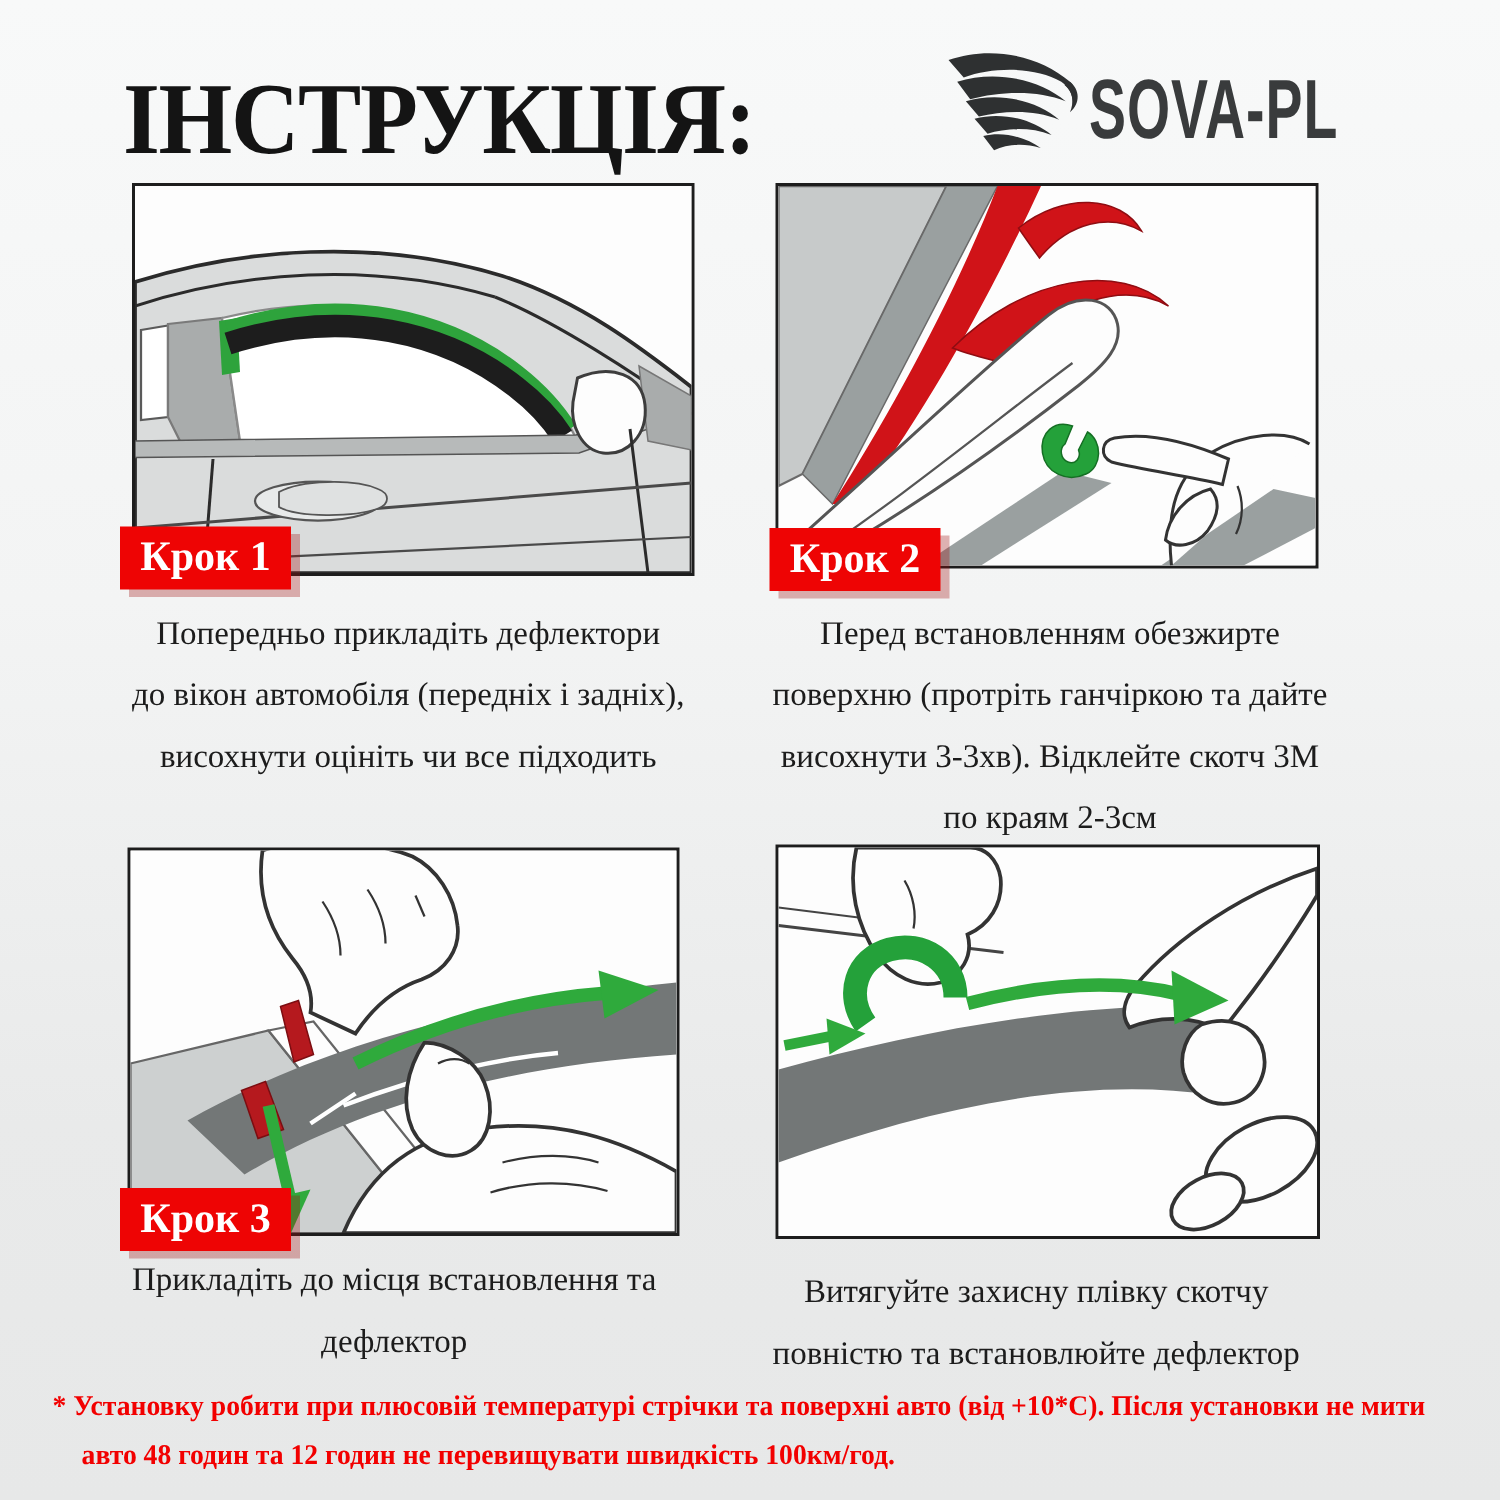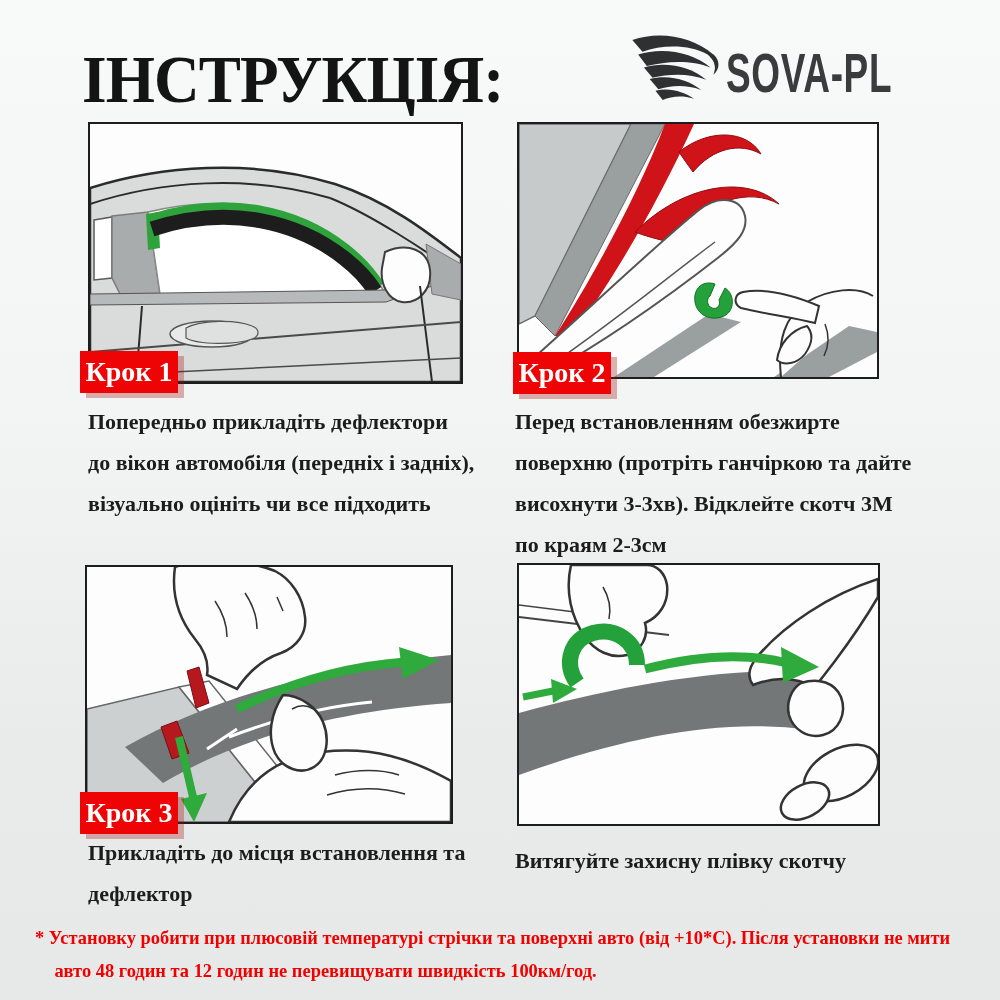--- a/index.html
+++ b/index.html
@@ -15,26 +15,26 @@
   .logo{position:absolute;left:628px;top:26px;width:270px;height:86px;text-align:center;}
   .logo svg{position:absolute;left:0;top:2px;width:94px;height:82px;}
   .logo-text{
     position:absolute;left:98px;top:14px;font-family:"Liberation Sans",sans-serif;
     font-weight:700;font-size:56px;color:#393b3c;transform:scaleX(0.66);
     transform-origin:left top;white-space:nowrap;letter-spacing:1px;
   }
   .panel{position:absolute;background:#fdfdfd;border:2px solid #1d1d1d;box-sizing:border-box;}
   .panel svg{display:block;width:100%;height:100%;}
   .badge{
-    position:absolute;width:98px;height:42px;background:#ee0404;color:#ffffff;
+    position:absolute;width:114px;height:42px;background:#ee0404;color:#ffffff;
     display:flex;align-items:center;justify-content:center;
     font-size:28px;font-weight:700;white-space:nowrap;
     box-shadow:6px 5px 0 rgba(160,18,18,0.32);
   }
-  .step-text{position:absolute;font-size:22px;font-weight:700;color:#1c1c1c;line-height:41px;}
+  .step-text{position:absolute;font-size:22px;font-weight:400;color:#1c1c1c;line-height:41px;text-align:center;}
   .step-text div{white-space:nowrap;}
   .footnote{
     position:absolute;left:35px;top:921px;width:950px;color:#f20000;
     font-size:19px;font-weight:700;line-height:33px;transform:scaleX(0.97);
     transform-origin:left top;
   }
   .footnote div{white-space:nowrap;}
   .fn-line2{padding-left:20px;}
 </style>
 </head>
@@ -155,34 +155,35 @@
   <div class="badge" style="left:513px;top:352px">
       <span>Крок 2</span>
     </div>
   <div class="badge" style="left:80px;top:792px">
       <span>Крок 3</span>
     </div>
 
   <div class="step-text" style="left:88px;top:401px">
     <div>Попередньо прикладіть дефлектори</div>
     <div>до вікон автомобіля (передніх і задніх),</div>
-    <div>візуально оцініть чи все підходить</div>
+    <div>висохнути оцініть чи все підходить</div>
   </div>
   <div class="step-text" style="left:515px;top:401px">
     <div>Перед встановленням обезжирте</div>
     <div>поверхню (протріть ганчіркою та дайте</div>
     <div>висохнути 3-3хв). Відклейте скотч 3М</div>
     <div>по краям 2-3см</div>
   </div>
   <div class="step-text" style="left:88px;top:832px">
     <div>Прикладіть до місця встановлення та</div>
     <div>дефлектор</div>
   </div>
   <div class="step-text" style="left:515px;top:840px">
     <div>Витягуйте захисну плівку скотчу</div>
+    <div>повністю та встановлюйте дефлектор</div>
   </div>
 
   <div class="footnote">
     <div>* Установку робити при плюсовій температурі стрічки та поверхні авто (від +10*С). Після установки не мити</div>
     <div class="fn-line2">авто 48 годин та 12 годин не перевищувати швидкість 100км/год.</div>
   </div>
 
 </div>
 
 </body></html>

